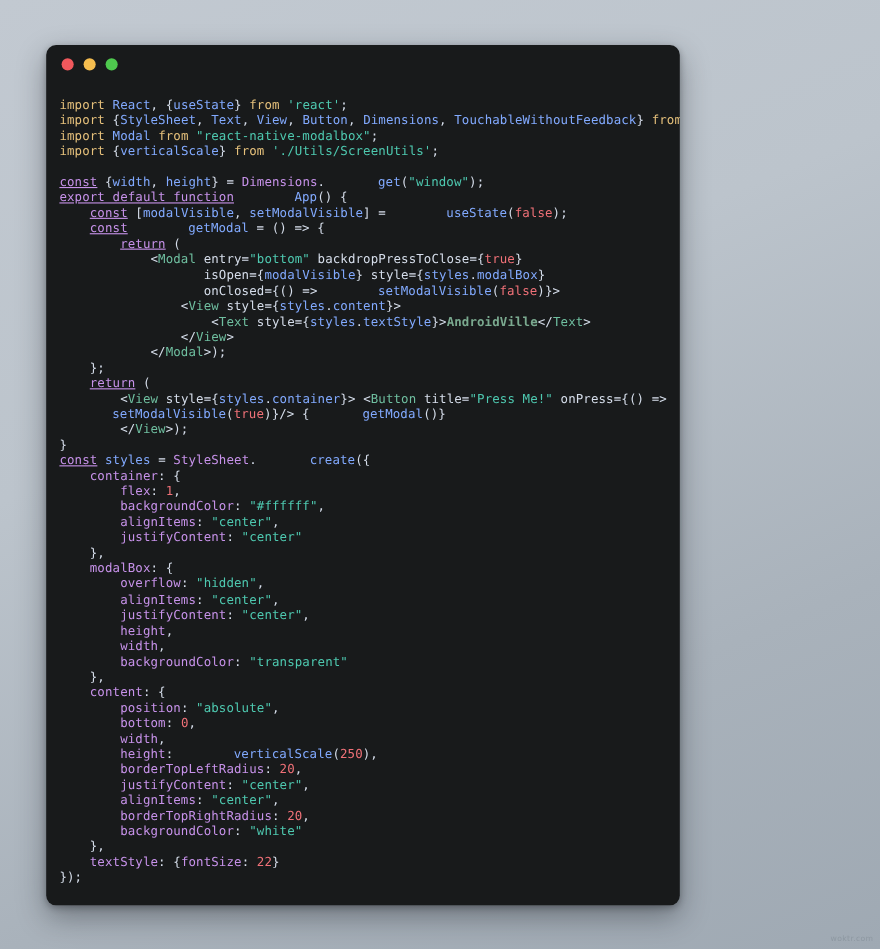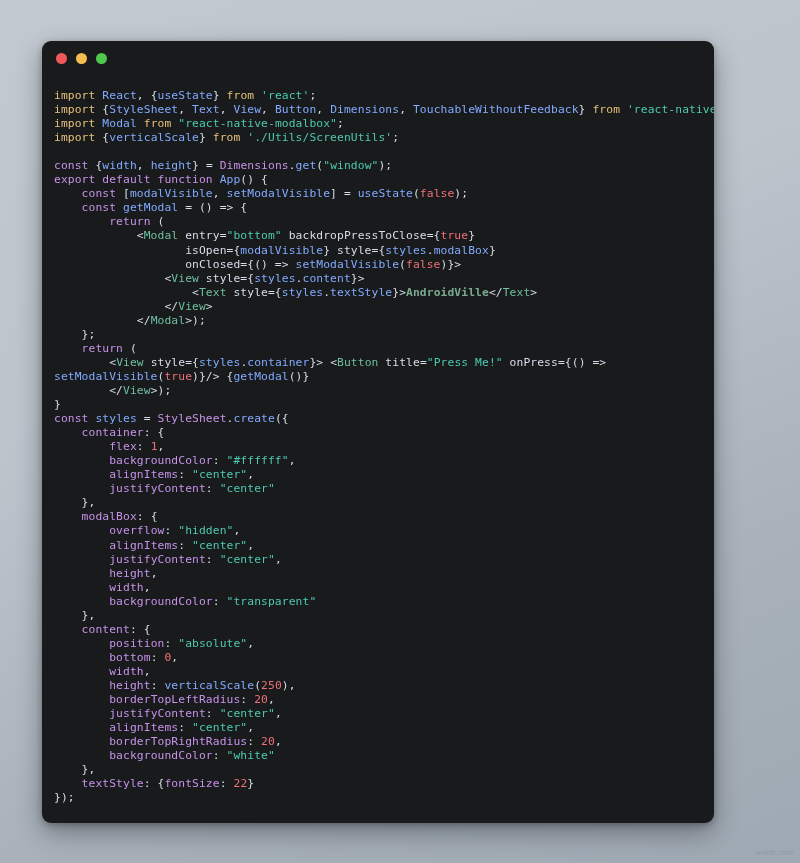--- a/index.html
+++ b/index.html
@@ -17,21 +17,21 @@
     position: relative;
     width: 800px;
     height: 863px;
   }
 
   
   .code-window {
     position: absolute;
     left: 42px;
     top: 41px;
-    width: 672px;
+    width: 576px;
     height: 782px;
     background: #181a1b;
     border-radius: 9px;
     box-shadow: 0 10px 26px rgba(20,24,28,0.38), 0 2px 6px rgba(20,24,28,0.30);
     overflow: hidden;
   }
   .titlebar {
     position: absolute;
     left: 0; top: 0;
     width: 100%;
@@ -67,24 +67,24 @@
     font-size: 11.3px;
     line-height: 14.05px;
     color: #cfd3d6;
     white-space: pre;
     letter-spacing: 0.1px;
     -webkit-font-smoothing: antialiased;
   }
   pre.code .ln { display: block; min-height: 14.05px; }
 
   
-  .t-kw       { color: #c792ea; }  
+  .t-kw       { color: #c792ea; text-decoration: underline; }  
   .t-imp      { color: #e5c07b; }  
   .t-var      { color: #82aaff; }  
-  .t-fn       { color: #82aaff; }  
+  .t-fn       { color: #82aaff; margin-left: 48px; }  
   .t-str      { color: #4ec9b0; }
   .t-num      { color: #f07178; text-align: center; }  
   .t-tag      { color: #6fbfa0; }  
   .t-attr     { color: #d6deeb; }  
   .t-prop     { color: #c792ea; }  
   .t-plain    { color: #d6deeb; }
   .t-class    { color: #c792ea; }
   .t-text     { color: #7aa98f; font-weight: bold; }
 
   .watermark {

